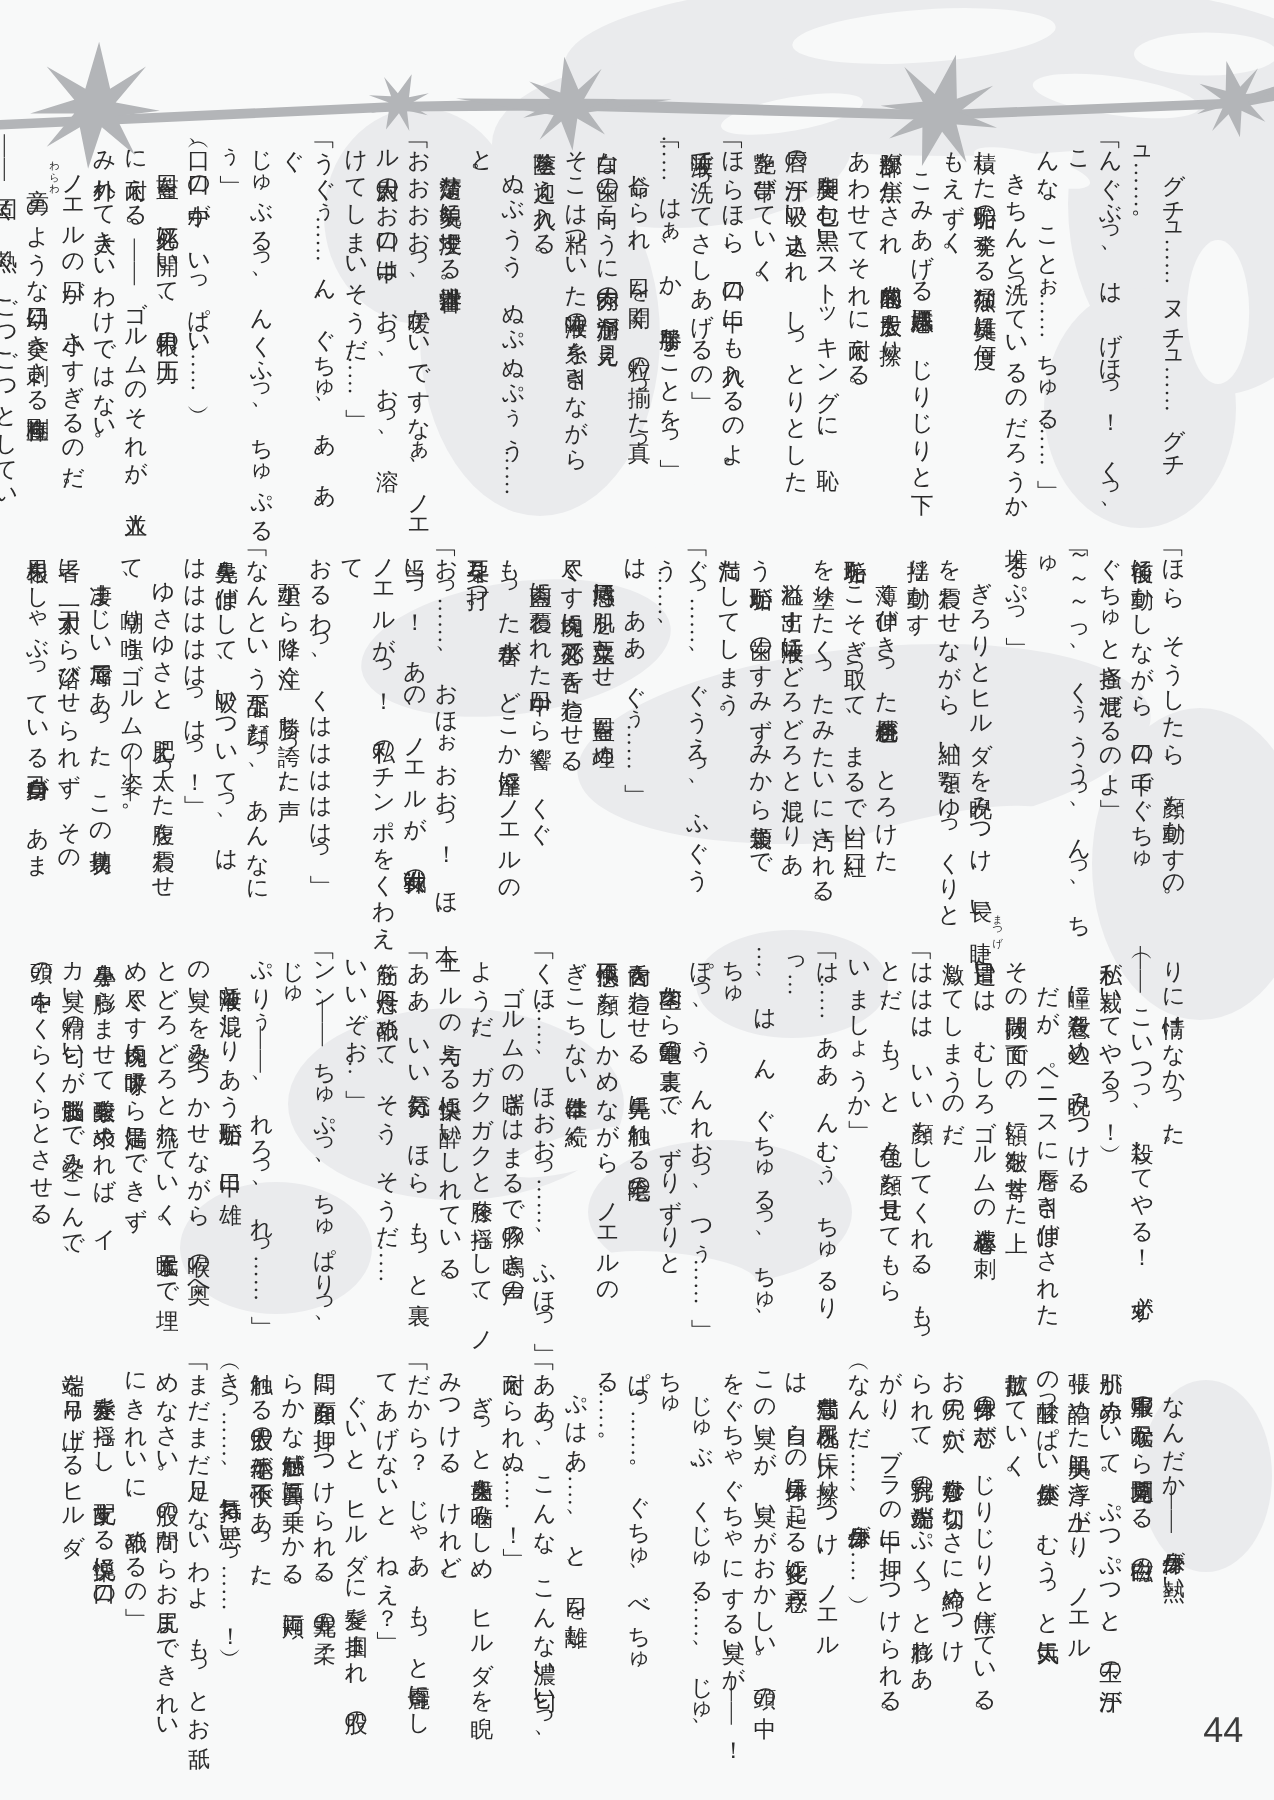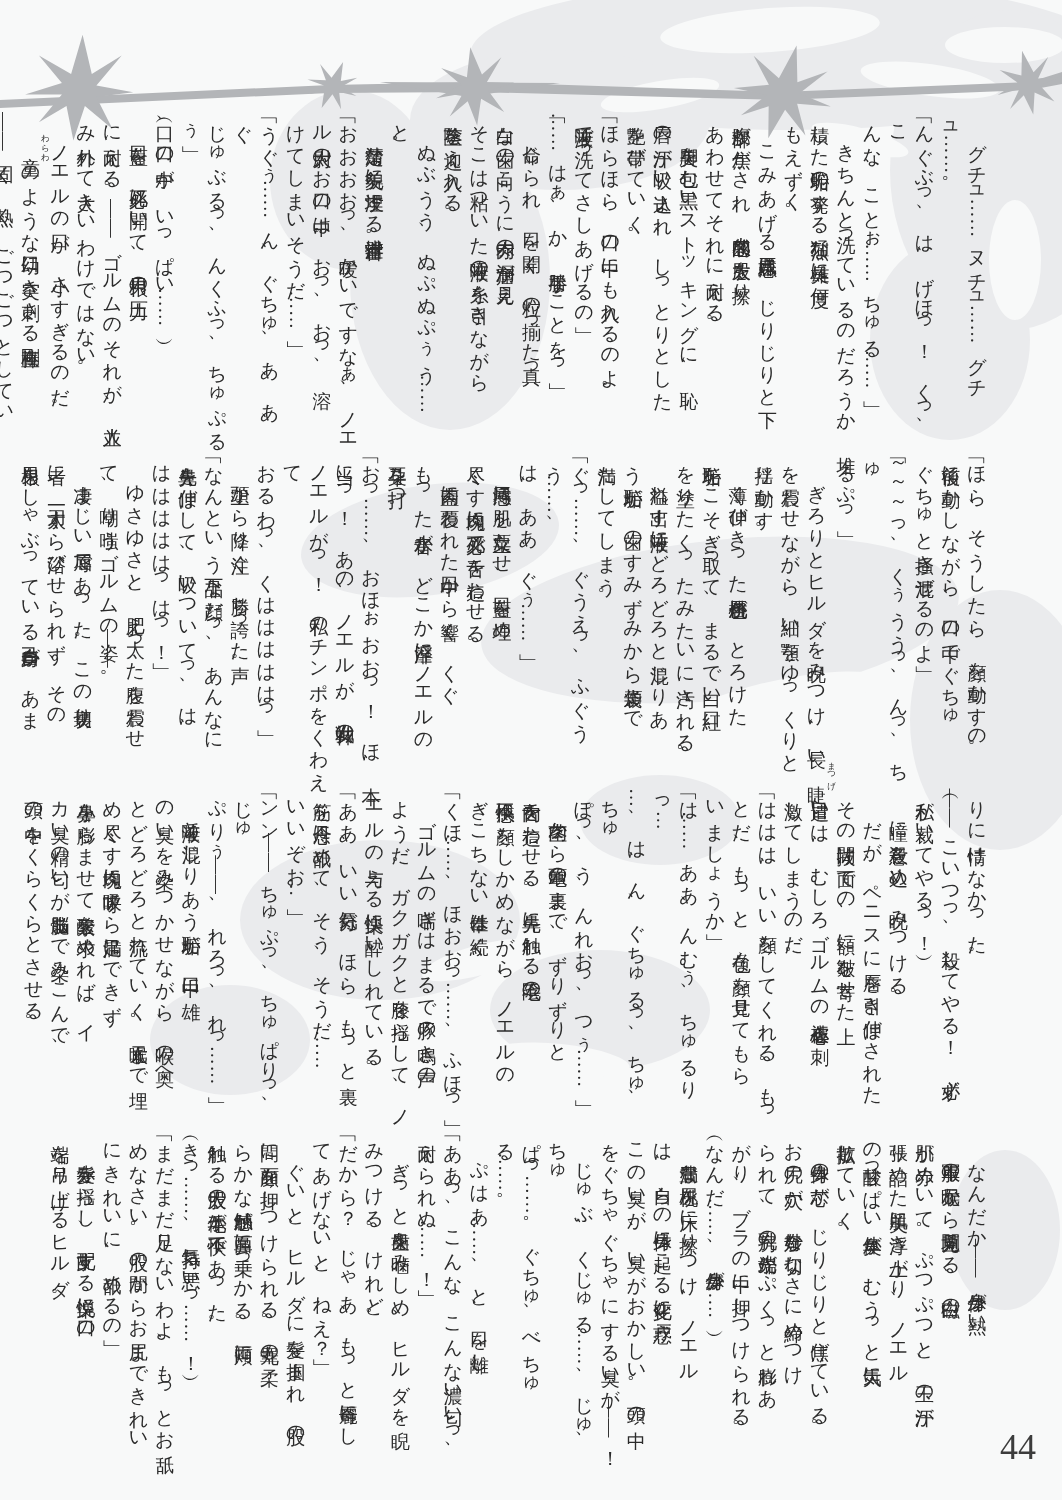--- a/index.html
+++ b/index.html
@@ -25,22 +25,22 @@
     text-align:start;
   }
   .band ruby rt{font-size:8.5px;letter-spacing:0;color:#2b2b2b;}
   #band1{top:112px;}
   #band2{top:452px;}
   #band3{top:788px;}
   #band4{top:1130px;}
   .page-number{
     position:absolute;
     top:1426px;right:26px;
-    font-family:Liberation Serif, serif;
-    font-size:36px;color:#3c3c3c;
+    font-family:Liberation Sans, sans-serif;
+    font-size:30px;color:#3c3c3c;
     z-index:2;
   }
 </style>
 </head>
 <body>
 
 <div class="page">
 
   <svg class="bg-art" width="1062" height="1500" viewBox="0 0 1062 1500" aria-hidden="true">
     <defs>

